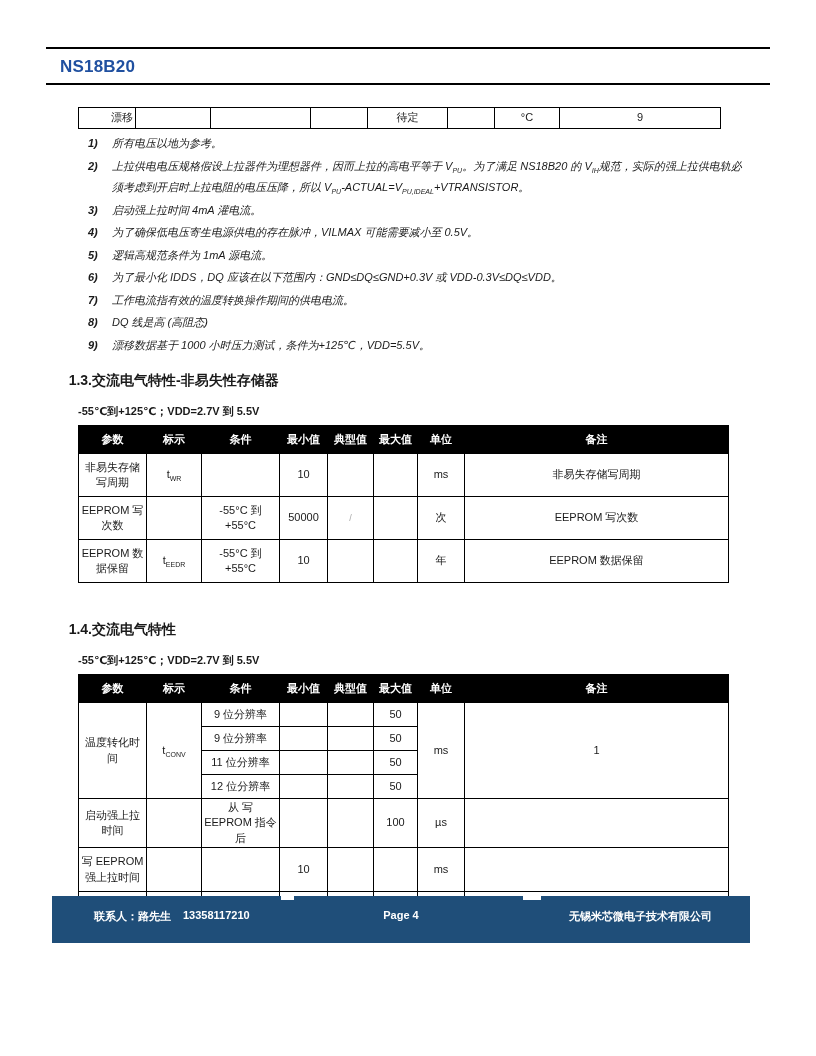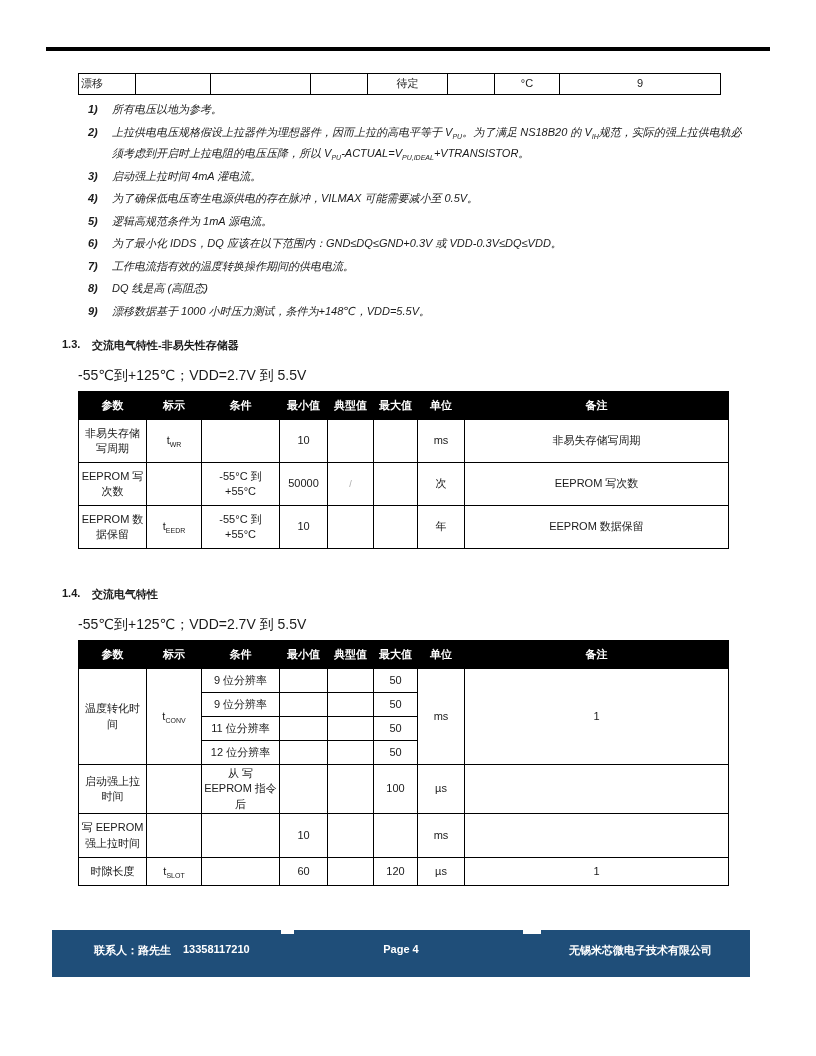--- a/index.html
+++ b/index.html
@@ -11,65 +11,66 @@
   }
   .rule { height:2px; background:#000; margin:0 46px; }
   .rule-top { margin-top:47px; }
   .doc-title { margin:8px 0 6px 60px; font-size:17px; font-weight:bold; letter-spacing:0.2px; }
 
   
   table { border-collapse:collapse; table-layout:fixed; }
   td, th { border:1px solid #000; text-align:center; vertical-align:middle; font-size:11px; padding:1px 2px; line-height:1.4; }
   .frag { margin:22px 0 0 78px; width:642px; }
   .frag td { height:21px; }
-  .frag td:first-child { text-align:left; }
+  .frag td:first-child { text-align:right; }
 
   
   .notes-label { margin:11px 0 0 62px; font-size:11.5px; font-style:italic; }
   .notes { margin:4px 0 0 88px; list-style:none; width:660px; }
   .note { display:flex; font-size:11px; font-style:italic; line-height:21.5px; margin-bottom:1px; }
   .note-num { width:24px; flex:0 0 24px; font-weight:bold; }
   .note-text { flex:1; }
   sub { font-size:7px; line-height:0; }
 
   
-  .sec-head { margin:16px 0 0 62px; font-size:11px; font-weight:bold; display:flex; }
+  .sec-head { margin:16px 0 0 62px; font-size:14px; font-weight:bold; display:flex;text-align:right; }
   .sec-num { width:30px; flex:0 0 30px; }
-  .sec-sub { margin:14px 12px 6px 78px; font-size:14px; }
+  .sec-sub { margin:14px 12px 6px 78px; font-size:11px;font-weight:bold; }
 
   
   .spec { margin-left:78px; width:650px; }
   .spec thead th { background:#000; color:#fff; font-weight:bold; height:28px; border:1px solid #000; font-size:11px; }
   .spec td { background:#fff; }
   .r43 td { height:43px; }
   .r24 td { height:24px; }
   .r44 td { height:44px; }
   .r28 td { height:28px; }
   .typ-slash { color:#aaaaaa; font-size:9px; }
 
   .gap-13 { height:22px; }
 
   
   .footer {
-    position:absolute; left:52px; top:930px; width:698px; height:47px;
+    position:absolute; left:52px; top:896px; width:698px; height:47px;
     color:#fff; font-size:11px; font-weight:bold;
   }
   .footer-notch { position:absolute; top:0; height:4px; background:#ffffff; }
   .notch-1 { left:229px; width:13px; }
   .notch-2 { left:471px; width:18px; }
   .footer-left  { position:absolute; left:42px;  top:13px; display:flex; gap:12px; }
   .footer-center{ position:absolute; left:50%; top:13px; transform:translateX(-50%); }
   .footer-right { position:absolute; right:38px; top:13px; }
 </style>
 </head>
 <body>
 
 <div class="page">
 
   <div class="rule rule-top"></div>
+  <div class="doc-title" style="color: rgb(32, 80, 160);">NS18B20</div>
   <div class="rule"></div>
 
   <table class="frag">
     <colgroup>
       <col style="width:57px">
         <col style="width:75px">
         <col style="width:100px">
         <col style="width:57px">
       <col style="width:80px">
         <col style="width:47px">
@@ -118,21 +119,21 @@
     <li class="note">
         <span class="note-num">7)</span>
         <span class="note-text">工作电流指有效的温度转换操作期间的供电电流。</span>
       </li>
     <li class="note">
         <span class="note-num">8)</span>
         <span class="note-text">DQ 线是高 (高阻态)</span>
       </li>
     <li class="note">
         <span class="note-num">9)</span>
-        <span class="note-text">漂移数据基于 1000 小时压力测试，条件为+148℃，VDD=5.5V。</span>
+        <span class="note-text">漂移数据基于 1000 小时压力测试，条件为+125℃，VDD=5.5V。</span>
       </li>
   </ul>
 
   <div class="sec-head">
     <span class="sec-num">1.3.</span>
     <span>交流电气特性-非易失性存储器</span>
   </div>
   <div class="sec-sub">-55℃到+125℃；VDD=2.7V 到 5.5V</div>
 
   <table class="spec">

